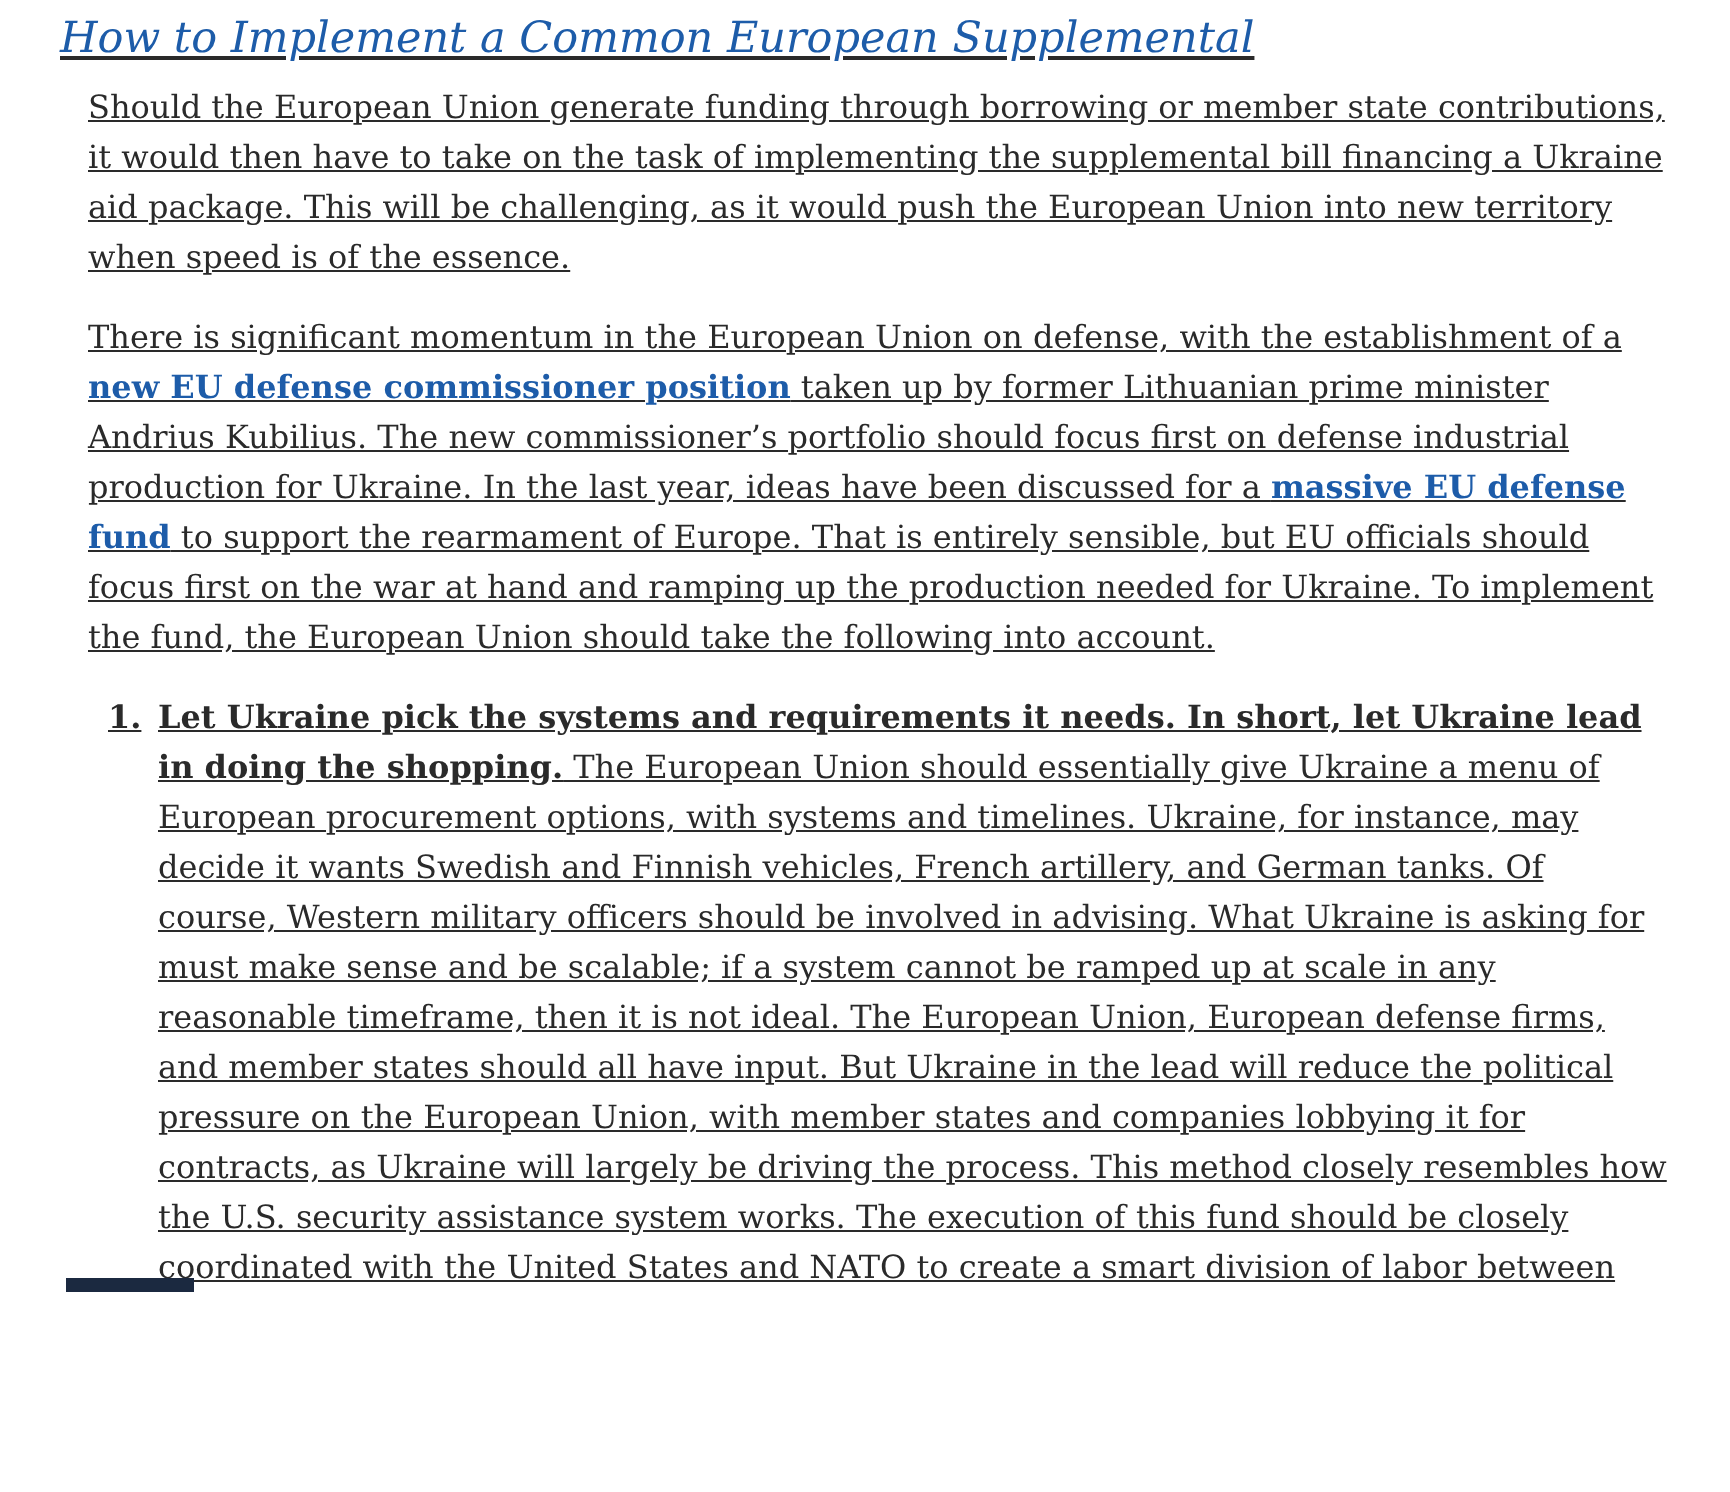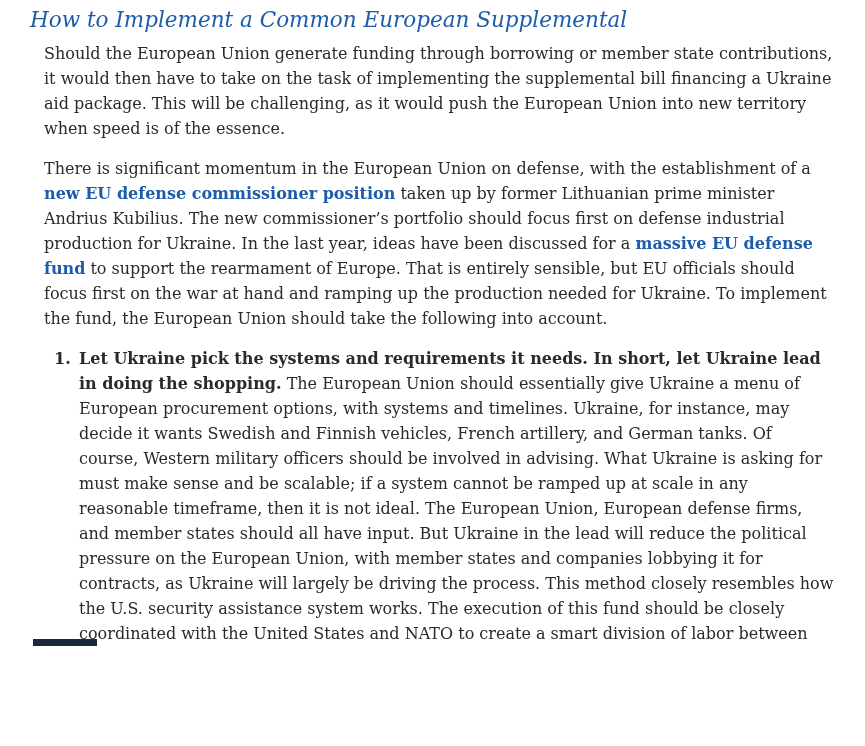--- a/index.html
+++ b/index.html
@@ -7,20 +7,21 @@
     position:relative;
     width:865px; height:646px;
     box-sizing:border-box;
     padding:6px 30px 0 30px;
     background:#ffffff;
     overflow:hidden;
     font-family:"DejaVu Serif","Liberation Serif",serif;
     color:var(--body-text,#2a2a2a);
     font-size:16px;
     line-height:25px;
+    text-decoration:underline;
   }
   .article-title {
     margin:0 0 8px 0;
     font-style:italic;
     font-weight:500;
     font-size:21.5px;
     line-height:27px;
     color:var(--heading-blue,#1d5ca9);
     font-family:"DejaVu Serif","Liberation Serif",serif;
   }

